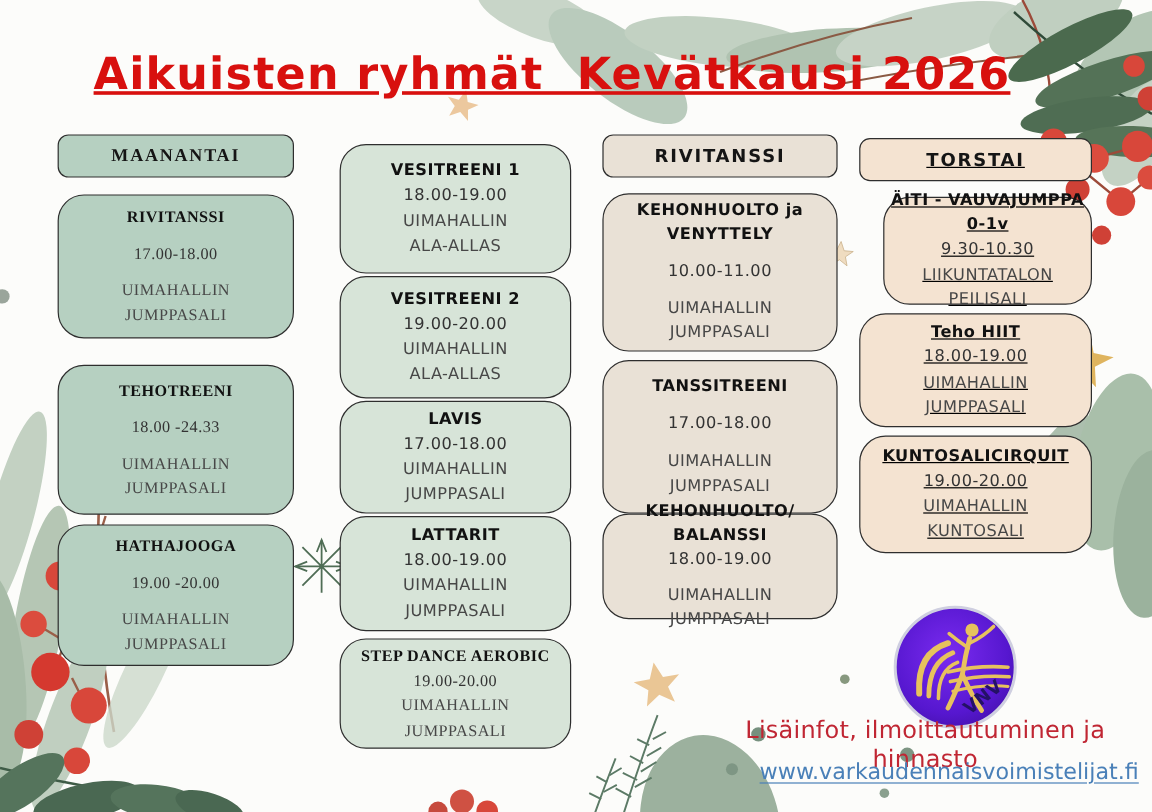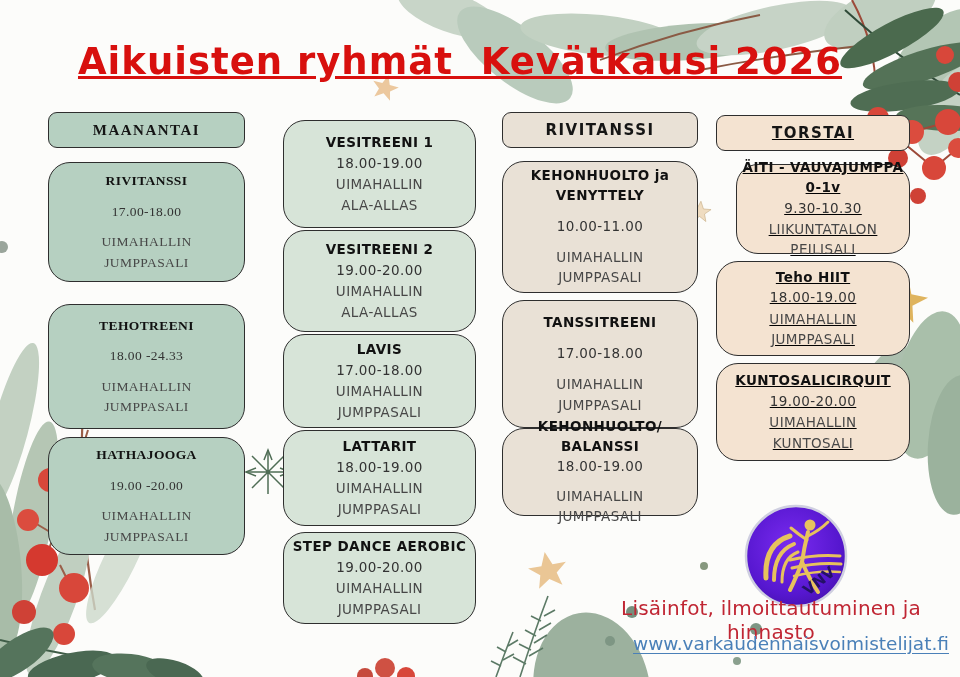--- a/index.html
+++ b/index.html
@@ -235,21 +235,21 @@
       </div>
     </div>
     <div class="card th-tue card--compact" style="height:96px;margin-top:2px;">
       <div class="c-title">LATTARIT</div>
       <div class="c-time">18.00-19.00</div>
       <div class="c-place">
         <div>UIMAHALLIN</div>
         <div>JUMPPASALI</div>
       </div>
     </div>
-    <div class="card th-tue card--compact" style="height:92px;margin-top:6px;">
+    <div class="card th-tue card--compact" style="height:92px;margin-top:6px;font-family:Liberation Serif, serif;">
       <div class="c-title">STEP DANCE AEROBIC</div>
       <div class="c-time">19.00-20.00</div>
       <div class="c-place">
         <div>UIMAHALLIN</div>
         <div>JUMPPASALI</div>
       </div>
     </div>
   </div>
 
   <div class="col col3">

